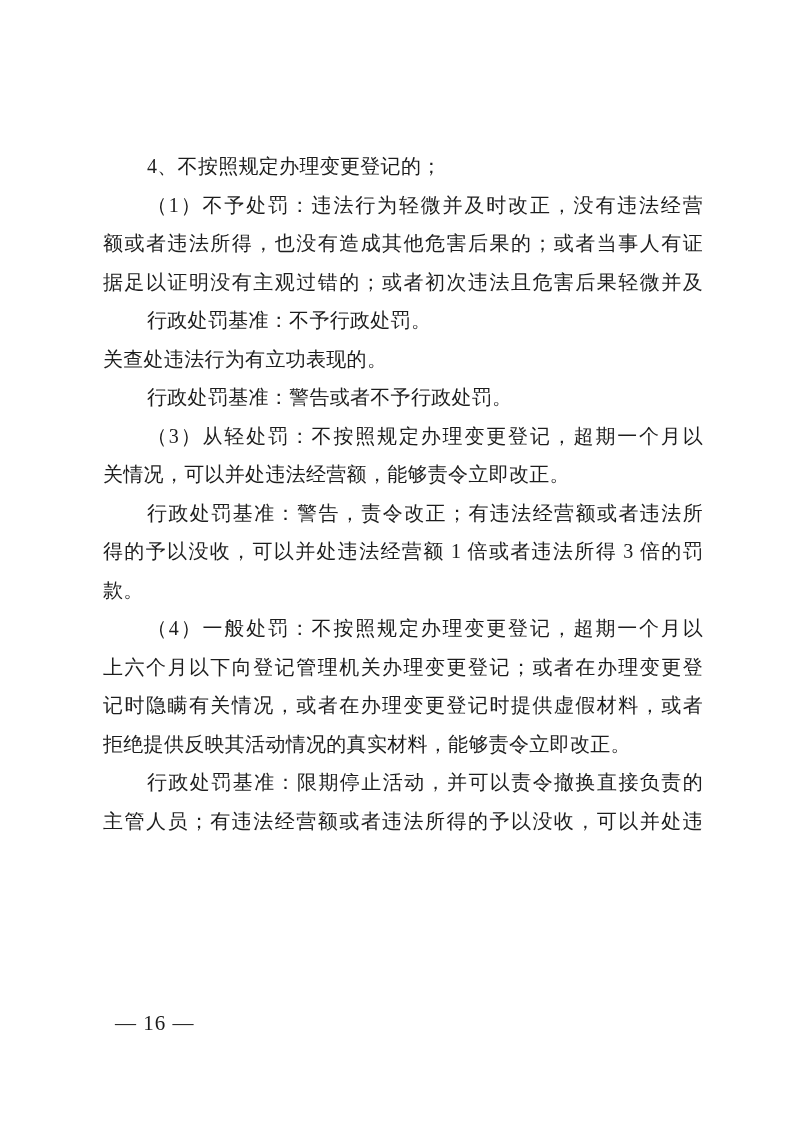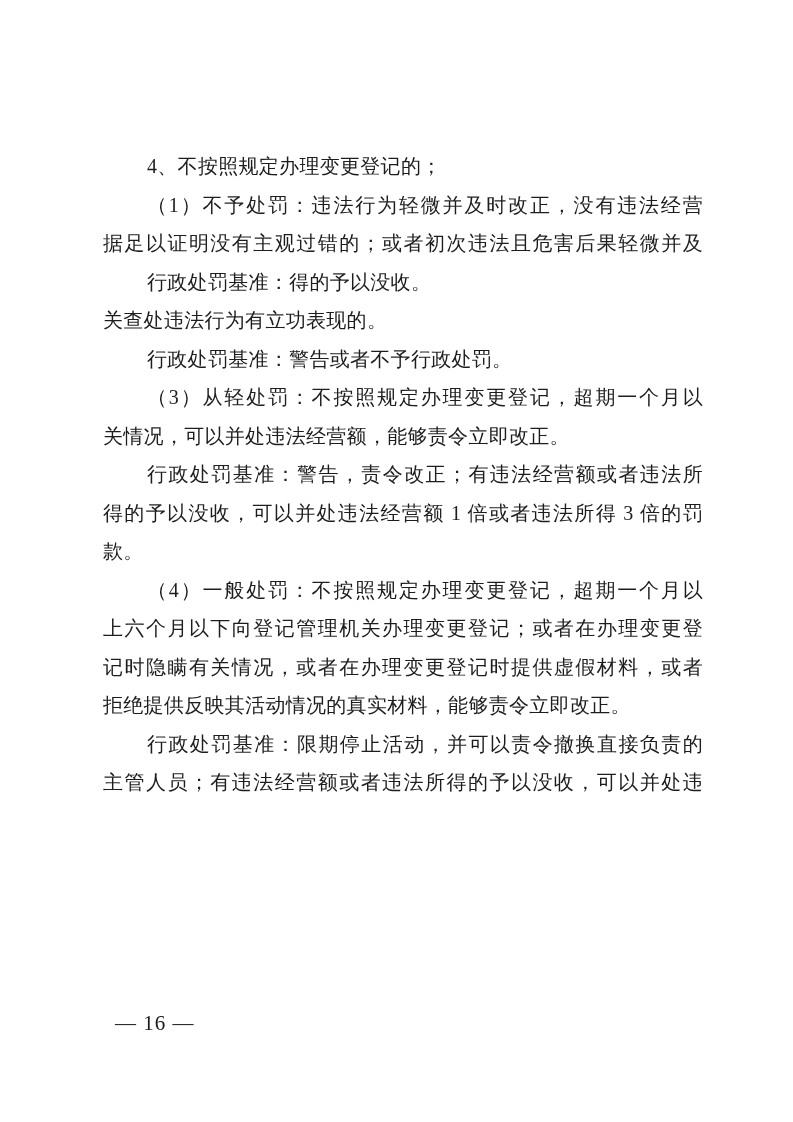--- a/index.html
+++ b/index.html
@@ -57,25 +57,26 @@
 <div class="page">
 
   <div class="content">
 
     <div class="para">
       <div class="line indent end">4、不按照规定办理变更登记的；</div>
     </div>
 
     <div class="para">
       <div class="line indent">（1）不予处罚：违法行为轻微并及时改正，没有违法经营</div>
+      <div class="line">额或者违法所得，也没有造成其他危害后果的；或者当事人有证</div>
       <div class="line">据足以证明没有主观过错的；或者初次违法且危害后果轻微并及</div>
     </div>
 
     <div class="para">
-      <div class="line indent end">行政处罚基准：得的予以没收。</div>
+      <div class="line indent end">行政处罚基准：不予行政处罚。</div>
     </div>
 
     <div class="para">
       <div class="line end">关查处违法行为有立功表现的。</div>
     </div>
 
     <div class="para">
       <div class="line indent end">行政处罚基准：警告或者不予行政处罚。</div>
     </div>
 

